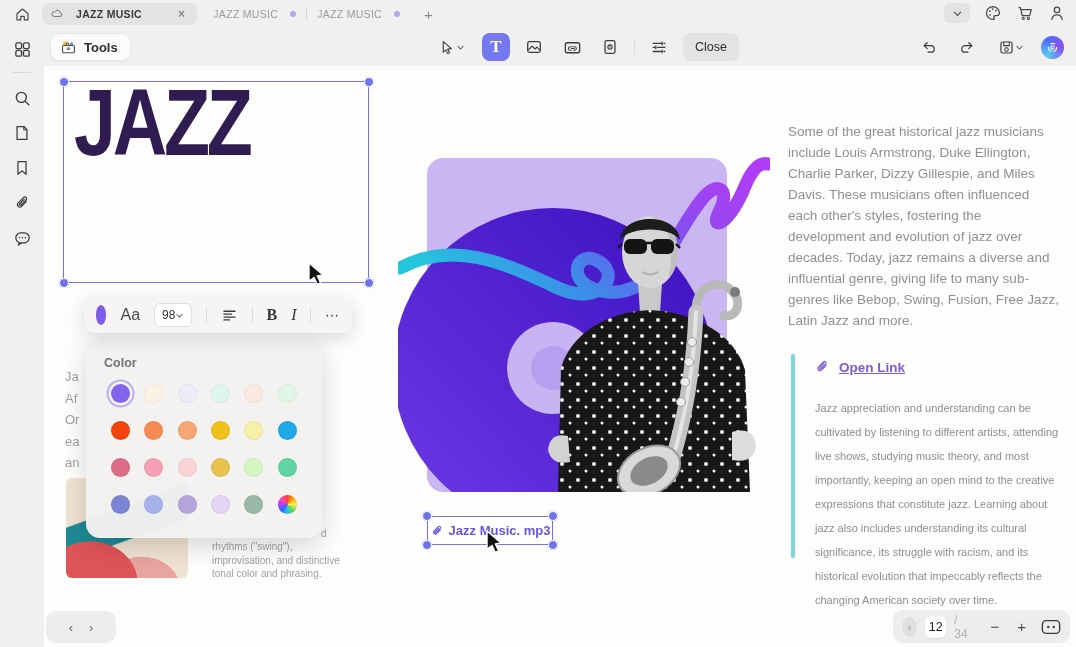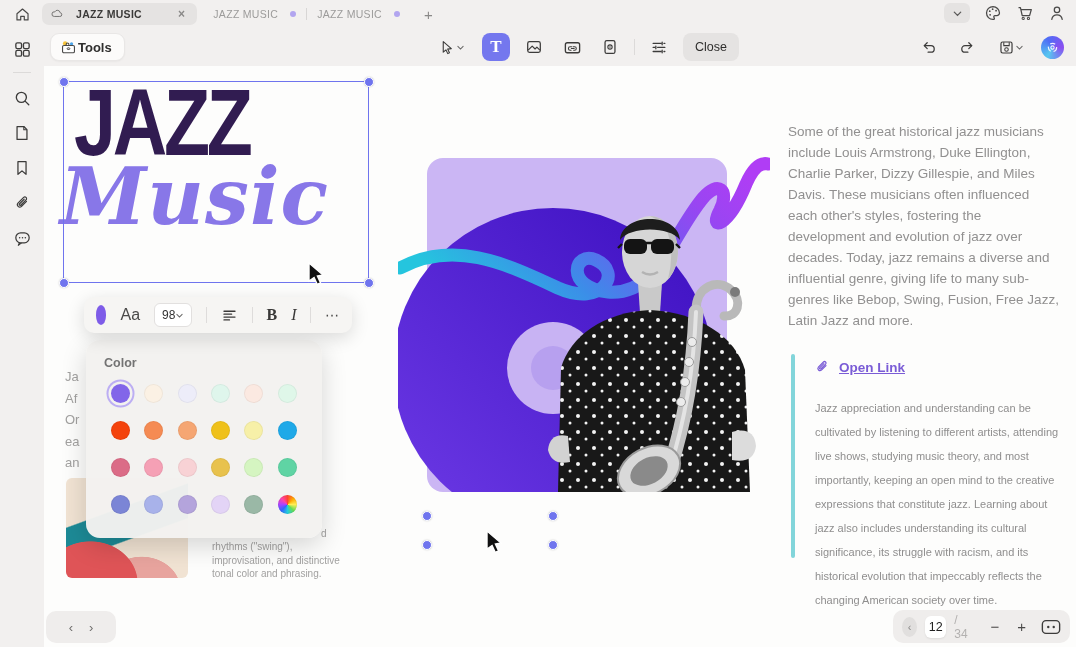--- a/index.html
+++ b/index.html
@@ -17,21 +17,21 @@
   .tab .tab-label { padding:0 6px; }
   .tab-close { color:#8a8988; font-size:12px; padding:0 4px; cursor:pointer; }
   .tab-dot { width:6px; height:6px; border-radius:50%; background:#b2a5ef; margin:0 6px; }
   .tab-sep { width:1px; height:12px; background:#d8d6d5; margin:0 4px; }
   .newtab { color:#8a8988; font-size:15px; margin-left:18px; cursor:pointer; }
   .top-right { position:absolute; right:10px; top:3px; display:flex; align-items:center; gap:14px; }
   .collapse-btn { background:#e5e3e2; border-radius:6px; width:26px; height:20px; }
 
   
   .toolbar { position:absolute; left:0; top:28px; width:1076px; height:38px; }
-  .tools-btn { position:absolute; left:50px; top:5px; height:28px; background:#fcfbfa; border:1px solid #e9e7e6; border-radius:9px; display:flex; align-items:center; padding:0 12px 0 9px; gap:1px; box-shadow:0 1px 2px rgba(0,0,0,.04); cursor:pointer; }
+  .tools-btn { position:absolute; left:50px; top:5px; height:28px; background:#fcfbfa; border:1px solid #e9e7e6; border-radius:9px; display:flex; align-items:center; padding:0 12px 0 9px; gap:7px; box-shadow:0 1px 2px rgba(0,0,0,.04); cursor:pointer; }
   .tools-btn span { font-size:13px; font-weight:bold; color:#2f2e2d; }
   .tb-center { position:absolute; left:432px; top:4px; display:flex; align-items:center; gap:10px; height:30px; }
   .tb-ic { width:28px; height:28px; display:flex; align-items:center; justify-content:center; border-radius:8px; cursor:pointer; }
   .tb-ic.active { background:#7477ee; }
   .tb-ic.active span { color:#fff; font-weight:bold; font-size:17px; font-family:"Liberation Serif",serif; }
   .tb-sep { width:1px; height:16px; background:#dcdad9; }
   .close-btn { background:#e5e3e2; border-radius:8px; height:28px; padding:0 12px; display:flex; align-items:center; font-size:12.5px; color:#2f2e2d; cursor:pointer; }
   .tb-right { position:absolute; right:12px; top:4px; display:flex; align-items:center; gap:10px; height:30px; }
   .ai-btn { width:23px; height:23px; border-radius:50%; background:conic-gradient(from 210deg,#57c7f0,#4f6df5,#8a4ff0,#57c7f0); display:flex; align-items:center; justify-content:center; cursor:pointer; }
 
@@ -295,21 +295,20 @@
   </div>
 
   <div class="canvas">
 
     <div class="title-sel"></div>
     <div class="handle" style="left:15px; top:11px"></div>
     <div class="handle" style="left:320px; top:11px"></div>
     <div class="handle" style="left:15px; top:212px"></div>
     <div class="handle" style="left:320px; top:212px"></div>
     <div class="t-jazz">JAZZ</div>
-    <div class="t-music">Music</div>
 
     <div class="frags">
         <div>Ja</div>
         <div>Af</div>
         <div>Or</div>
         <div>ea</div>
         <div>an</div>
       </div>
     <div class="left-img"></div>
     <div class="frag-d">d</div>
@@ -364,20 +363,26 @@
           <ellipse cx="251" cy="331" rx="20" ry="13" fill="#8a8a8a" transform="rotate(-28 251 331)"></ellipse>
           <circle cx="294" cy="202" r="4.5" fill="#ececec" stroke="#9a9a9a"></circle>
           <circle cx="291" cy="222" r="4.5" fill="#ececec" stroke="#9a9a9a"></circle>
           <circle cx="287" cy="242" r="4.5" fill="#ececec" stroke="#9a9a9a"></circle>
           <circle cx="283" cy="262" r="4.5" fill="#ececec" stroke="#9a9a9a"></circle>
           <circle cx="337" cy="152" r="5" fill="#7a7a7a"></circle>
         </g>
       </g>
     </svg>
 
+    <div class="attach-sel">
+      <svg width="14" height="14" viewBox="0 0 20 20">
+          <path d="M15 8.2l-5.7 5.7a2.7 2.7 0 0 1-3.8-3.8l6.3-6.3a1.9 1.9 0 0 1 2.7 2.7l-6 6a1 1 0 0 1-1.4-1.4l5.3-5.3" fill="none" stroke="#6456e0" stroke-width="1.5" stroke-linecap="round"></path>
+        </svg>
+      <span>Jazz Music. mp3</span>
+    </div>
     <div class="handle" style="left:378px; top:445px"></div>
     <div class="handle" style="left:504px; top:445px"></div>
     <div class="handle" style="left:378px; top:474px"></div>
     <div class="handle" style="left:504px; top:474px"></div>
 
     <div class="rpara">Some of the great historical jazz musicians include Louis Armstrong, Duke Ellington, Charlie Parker, Dizzy Gillespie, and Miles Davis. These musicians often influenced each other's styles, fostering the development and evolution of jazz over decades. Today, jazz remains a diverse and influential genre, giving life to many sub-genres like Bebop, Swing, Fusion, Free Jazz, Latin Jazz and more.</div>
     <div class="linkbar"></div>
     <div class="openlink">
       <svg width="16" height="16" viewBox="0 0 20 20">
           <path d="M15 8.2l-5.7 5.7a2.7 2.7 0 0 1-3.8-3.8l6.3-6.3a1.9 1.9 0 0 1 2.7 2.7l-6 6a1 1 0 0 1-1.4-1.4l5.3-5.3" fill="none" stroke="#7a5cd6" stroke-width="1.5" stroke-linecap="round"></path>

